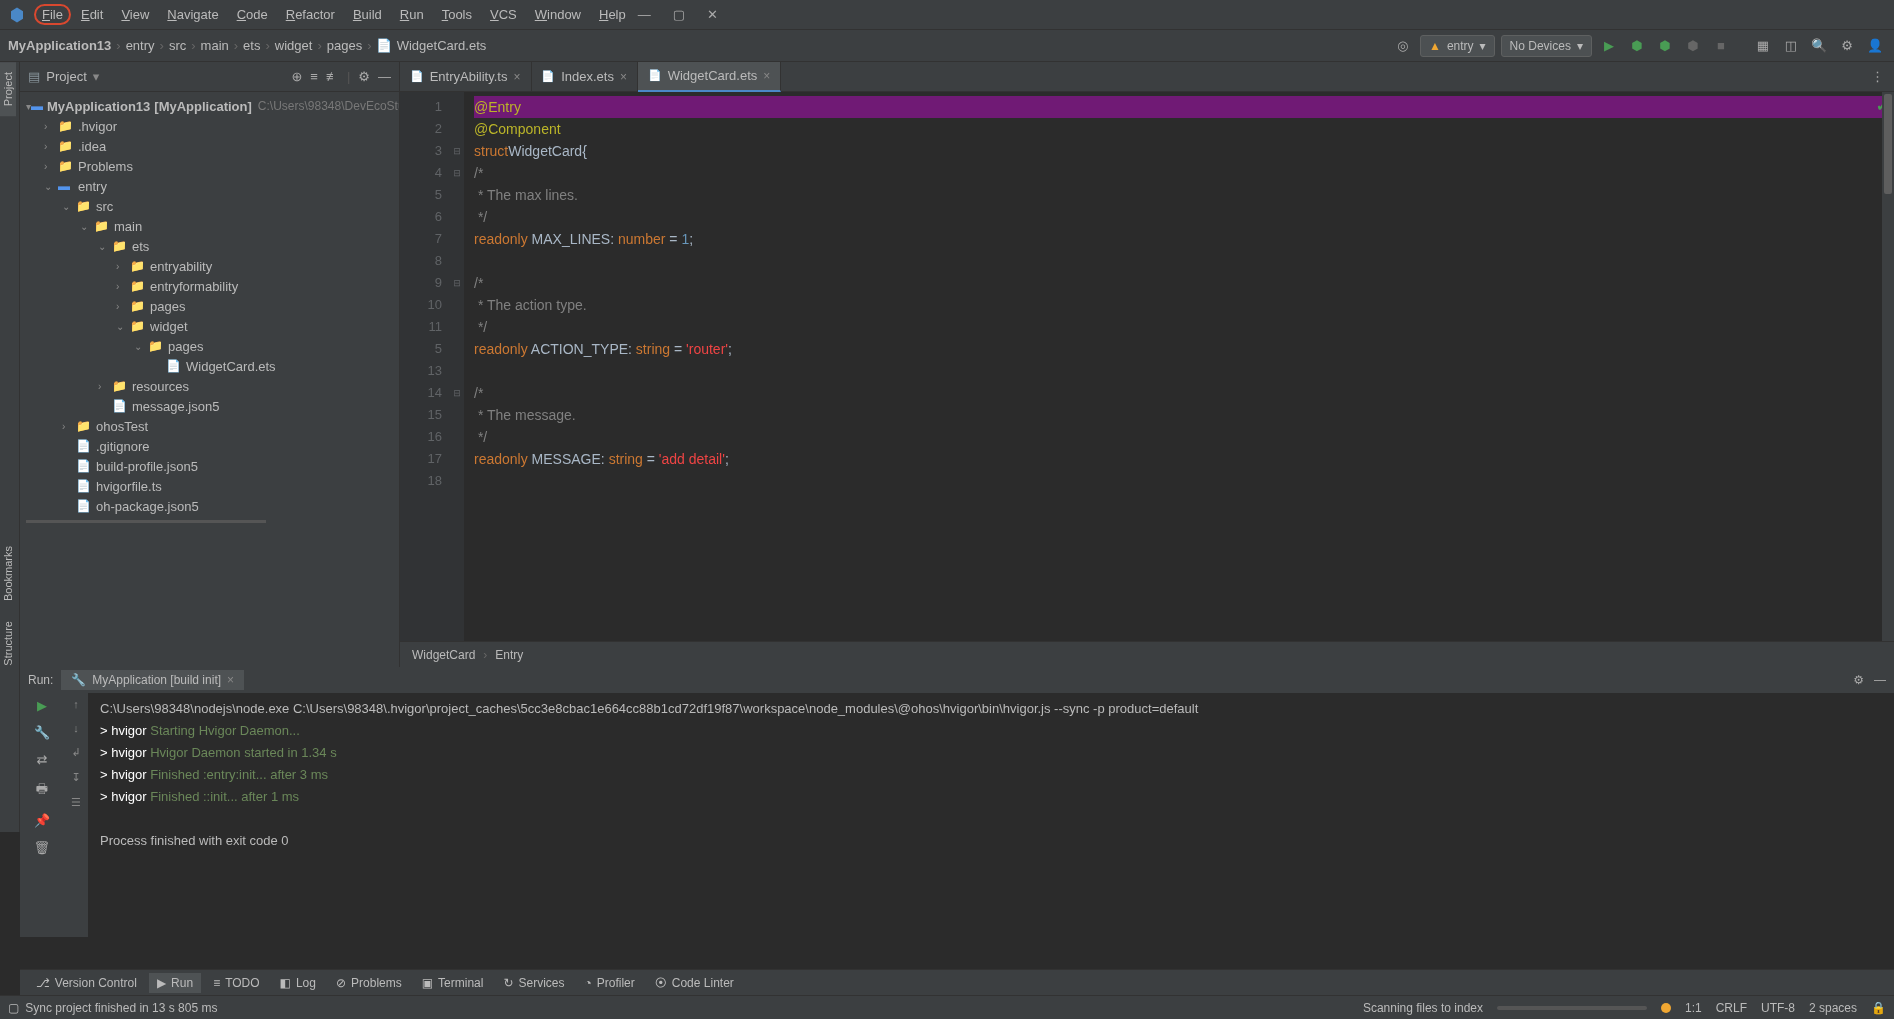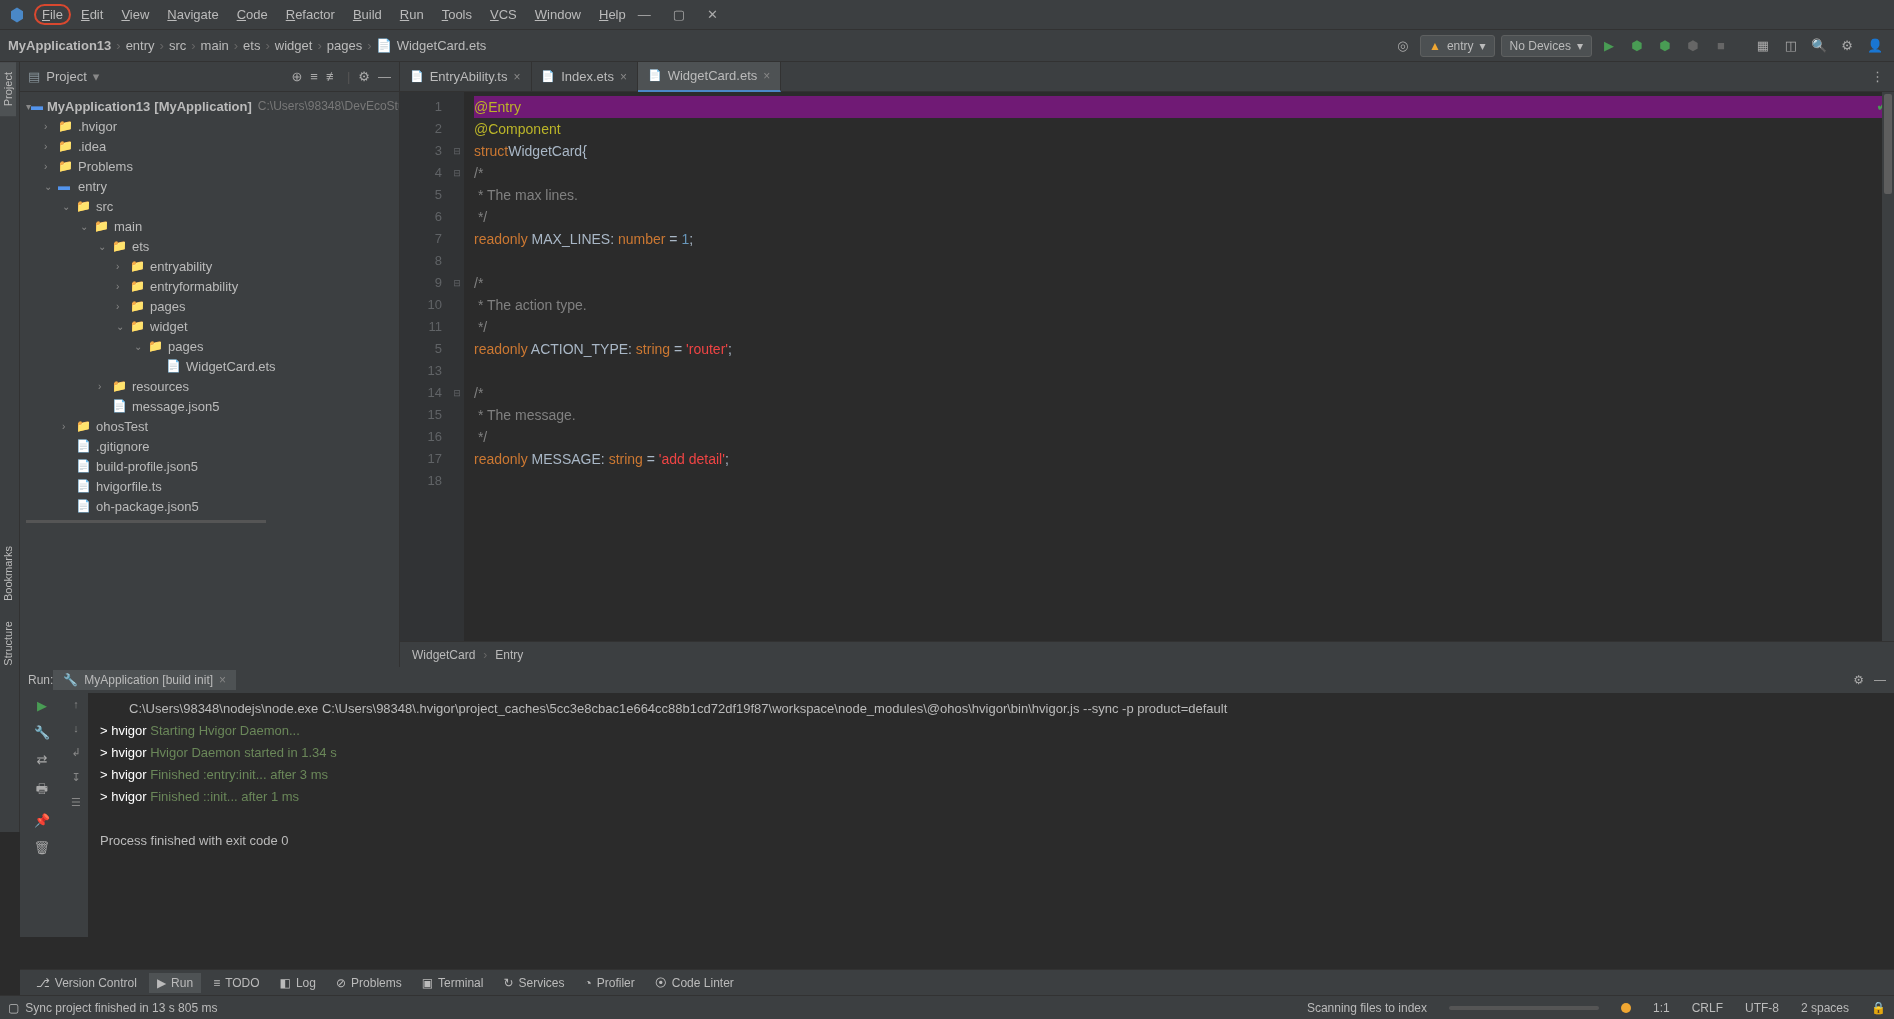--- a/index.html
+++ b/index.html
@@ -79,42 +79,42 @@
 .editor-check { position:absolute; right:6px; top:6px; color:#499c54; font-size:14px; }
 .scrollbar-v { position:absolute; right:0; top:0; width:12px; height:100%; background:#3c3f41; }
 .scrollbar-v .thumb { background:#5e5e5e; width:8px; margin:2px; height:100px; border-radius:2px; }
 
 .breadcrumb-bottom { height:26px; background:#3c3f41; display:flex; align-items:center; padding:0 12px; gap:8px; font-size:12px; color:#bbbbbb; border-top:1px solid #323232; }
 .breadcrumb-bottom .sep { color:#666; }
 
 
 .runpanel { position:absolute; left:20px; top:667px; right:0; height:270px; background:#2b2b2b; display:flex; border-top:1px solid #323232; }
 .run-header { position:absolute; left:20px; top:667px; right:0; height:26px; background:#3c3f41; display:flex; align-items:center; padding:0 8px; font-size:12px; z-index:2; }
-.run-header .lbl { color:#bbbbbb; }
+.run-header .lbl { color:#bbbbbb; margin-right:8px; }
 .run-header .cfg { background:#4e5254; padding:3px 10px; display:flex; align-items:center; gap:6px; }
 .run-header .right { margin-left:auto; display:flex; gap:10px; color:#aaa; }
 .run-toolbar { width:44px; background:#3c3f41; display:flex; flex-direction:column; align-items:center; padding-top:30px; gap:12px; }
 .run-toolbar span { color:#aaa; cursor:pointer; width:20px; text-align:center; }
 .run-toolbar .play { color:#499c54; }
 .run-toolbar-sub { width:24px; background:#3c3f41; display:flex; flex-direction:column; align-items:center; padding-top:30px; gap:12px; }
 .run-toolbar-sub span { color:#888; cursor:pointer; font-size:11px; }
 .console { flex:1; padding:30px 12px 6px 12px; font-family:Consolas,monospace; font-size:13px; line-height:22px; color:#bbbbbb; overflow:hidden; white-space:pre; }
-.console .path { color:#bbbbbb;margin-left:29px; }
+.console .path { color:#bbbbbb; }
 .console .prompt { color:#ffffff; }
 .console .ok { color:#6a8759; }
 
 
 .bottombar { position:absolute; left:20px; right:0; bottom:24px; height:26px; background:#3c3f41; border-top:1px solid #323232; display:flex; align-items:center; padding:0 8px; gap:4px; font-size:12px; }
 .bottombar .btn { padding:3px 8px; display:flex; align-items:center; gap:5px; cursor:pointer; color:#bbbbbb; }
 .bottombar .btn.active { background:#4e5254; }
 
 
 .statusbar { position:absolute; left:0; right:0; bottom:0; height:24px; background:#3c3f41; border-top:1px solid #323232; display:flex; align-items:center; padding:0 8px; font-size:12px; color:#bbbbbb; }
 .statusbar .left { display:flex; align-items:center; gap:6px; }
-.statusbar .right { margin-left:auto; display:flex; align-items:center; gap:22px; }
+.statusbar .right { margin-left:auto; display:flex; align-items:center; gap:14px; }
 .statusbar .progress { width:150px; height:4px; background:#555; border-radius:2px; position:relative; }
 .statusbar .dot { width:10px; height:10px; border-radius:50%; background:#f0a732; }
 
 svg { display:block; }
 </style>
 </head>
 <body>
 
 <div class="titlebar">
   <svg class="logo" viewBox="0 0 24 24">

